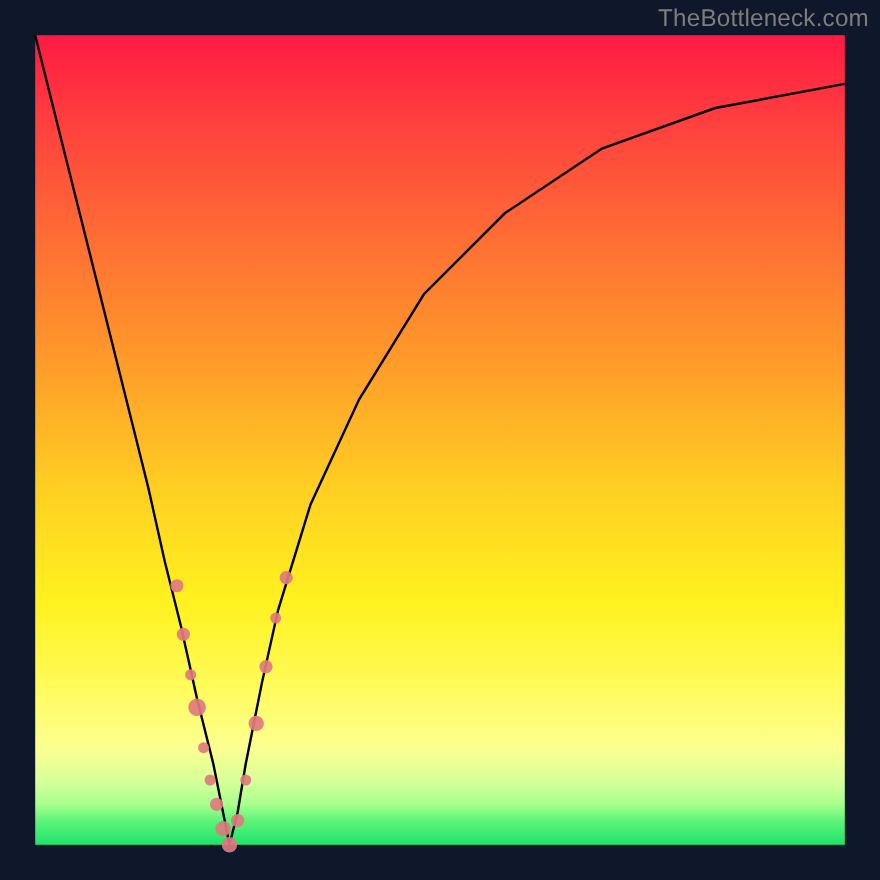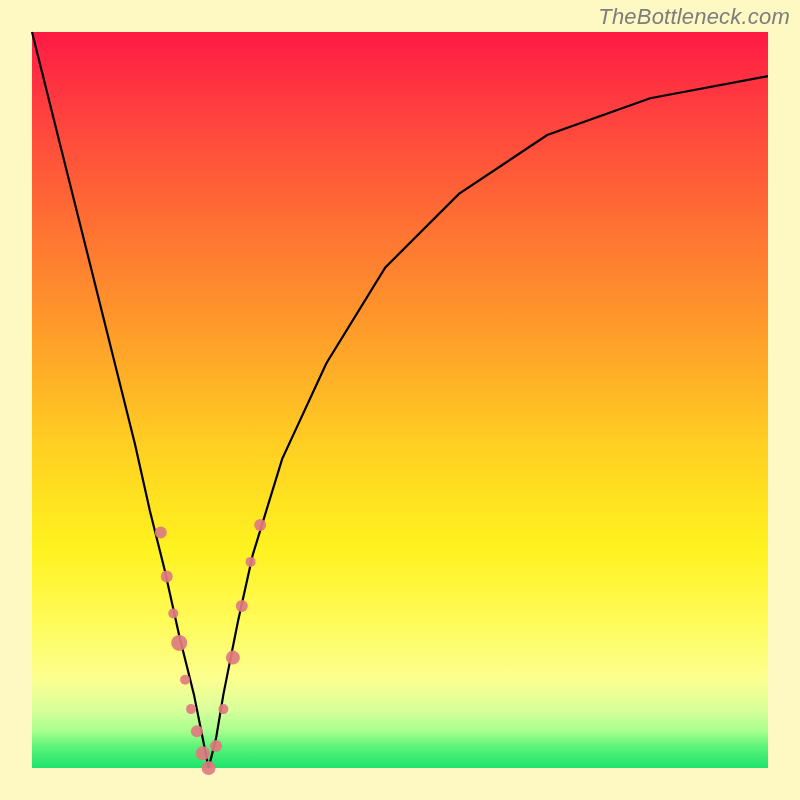--- a/index.html
+++ b/index.html
@@ -10,22 +10,21 @@
     background: #000;
     overflow: hidden;
     font-family: Arial, Helvetica, sans-serif;
   }
   .frame {
     position: absolute;
     left: 0;
     top: 0;
     width: 800px;
     height: 800px;
-    background: #fef9c3;
-    font-style: italic;
+    background: #0f172a;
   }
   .plot-area {
     position: absolute;
     left: 32px;
     top: 32px;
     width: 736px;
     height: 736px;
     background: linear-gradient(
       to bottom,
       #ff1a44 0%,

